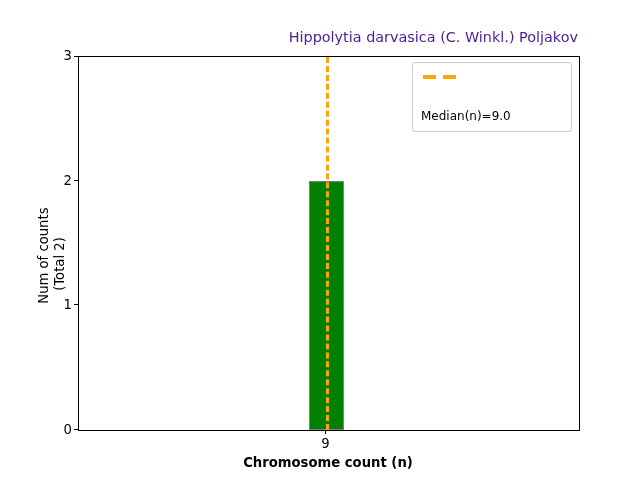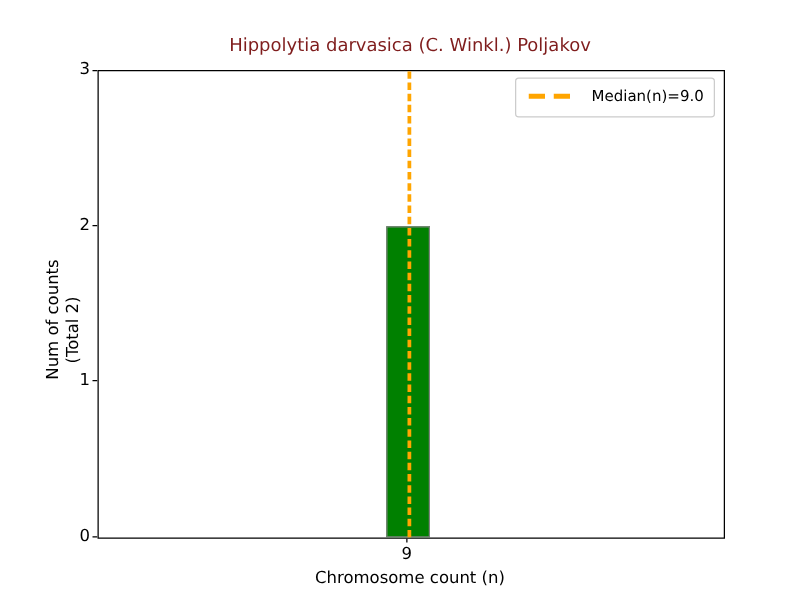--- a/index.html
+++ b/index.html
@@ -23,24 +23,24 @@
     height: 480px;
     background: #ffffff;
   }
 
   
   #chart-title {
     position: absolute;
     left: 78px;
     top: 28px;
     width: 500px;
-    text-align: center;
+    text-align: right;
     font-size: 14.4px;
     line-height: 18px;
-    color: #7f1d1d;
+    color: #4c1d95;
     white-space: nowrap;
   }
 
   
   #plot-area {
     position: absolute;
     left: 78px;
     top: 56px;
     width: 500px;
     height: 373px;
@@ -116,37 +116,39 @@
   #xlabel {
     position: absolute;
     left: 78px;
     top: 455px;
     width: 500px;
     text-align: center;
     font-size: 13.2px;
     line-height: 16px;
     color: #000000;
     white-space: nowrap;
+    font-weight: bold;
   }
 
   
   #legend {
     position: absolute;
     left: 412px;
     top: 62px;
     width: 160px;
     box-sizing: border-box;
     border: 1px solid #cccccc;
     border-radius: 3px;
     background: rgba(255,255,255,0.92);
     padding: 6px 8px 7px 8px;
   }
   #legend-row {
     display: flex;
-    align-items: center;
+    align-items: flex-start;
+    flex-direction: column;
   }
   #legend-swatch {
     width: 40px;
     height: 17px;
     flex: 0 0 40px;
     margin-right: 7px;
     position: relative;
   }
   #legend-swatch .dash {
     position: absolute;

